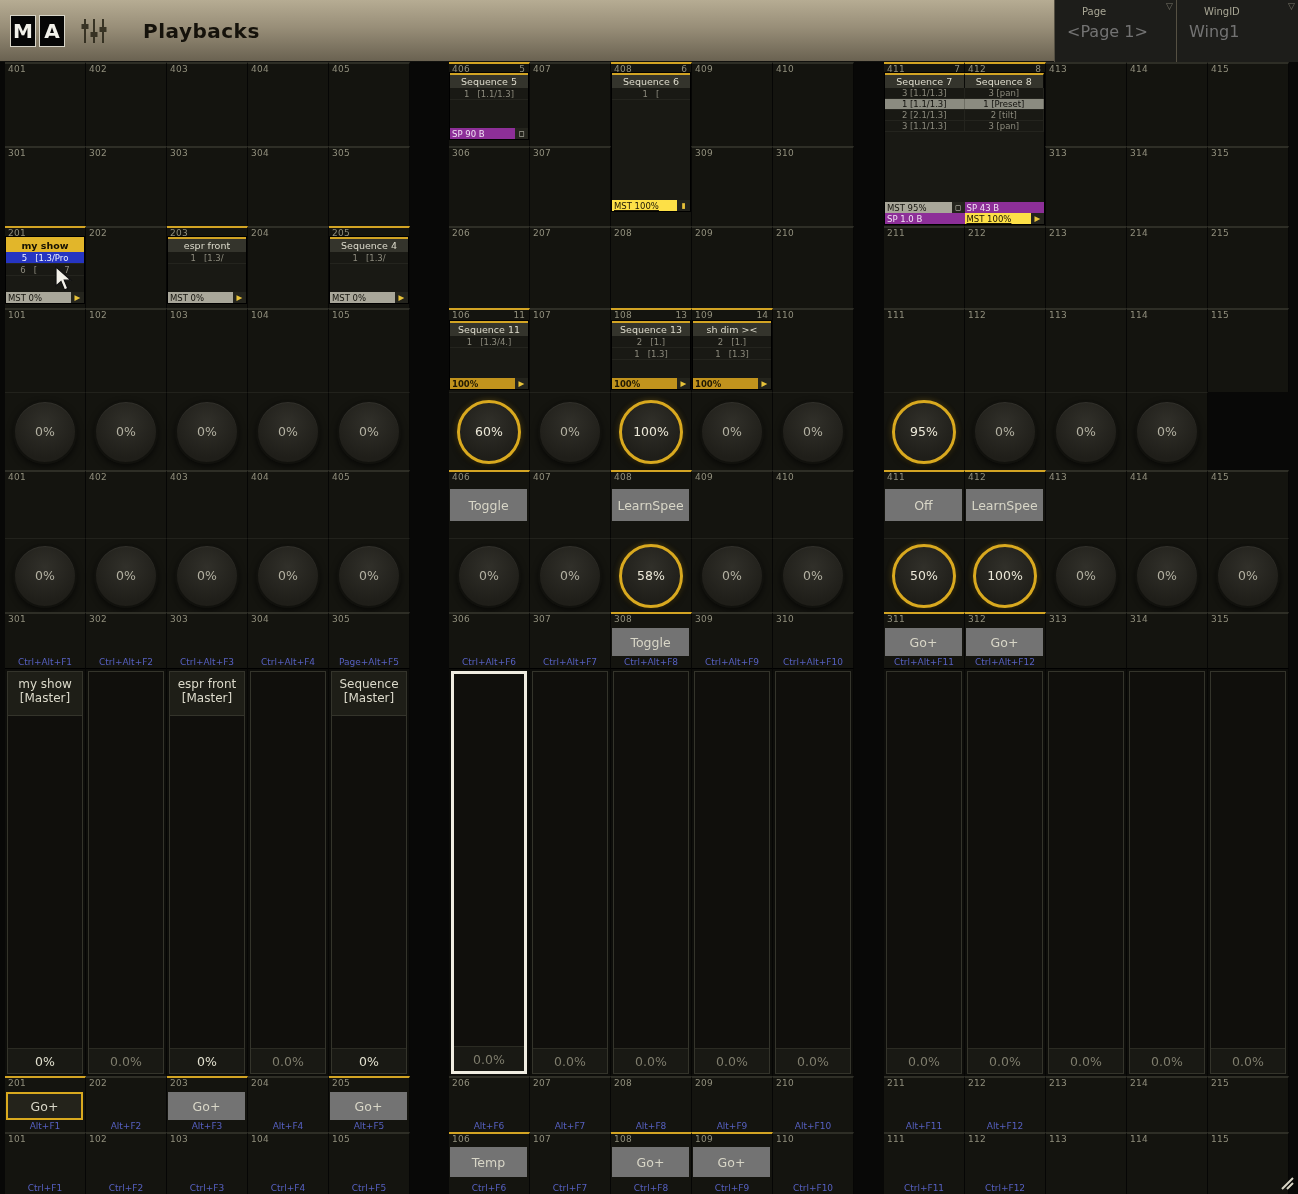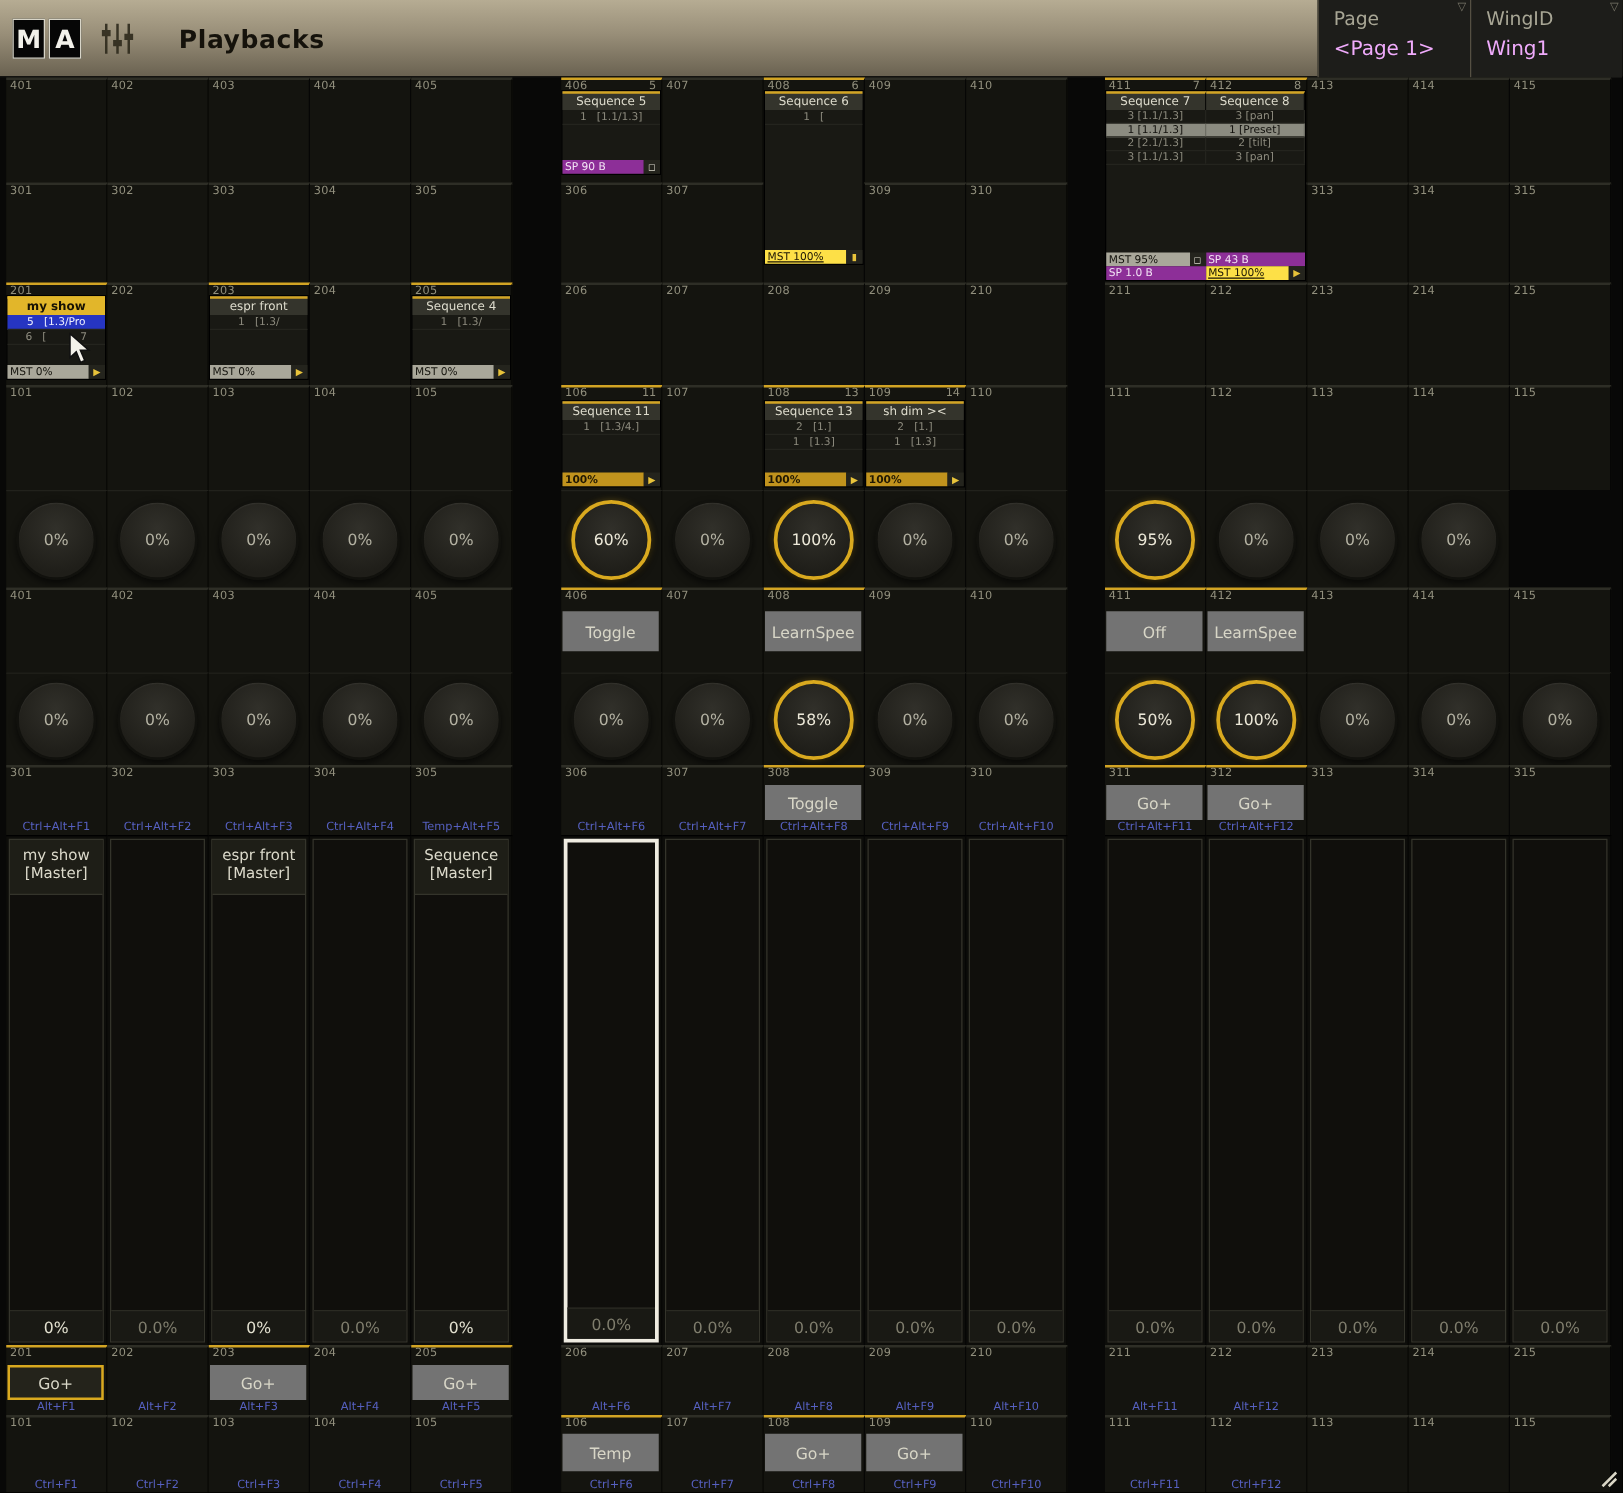--- a/index.html
+++ b/index.html
@@ -11,22 +11,22 @@
   #titlebar { position:absolute; top:0; left:0; width:100%; height:62px;
     background:linear-gradient(180deg,#b6ac93 0%,#988e78 45%,#6a6251 100%);
     display:flex; align-items:center; border-bottom:1px solid #11110e; }
   .logo { display:flex; gap:3px; margin-left:10px; }
   .logobox { width:26px; height:32px; background:#060606; border:1px solid #d8d5c8;
     color:#f2f1ea; font-size:20px; font-weight:bold; display:flex; align-items:center; justify-content:center; }
   .mixicon { margin-left:14px; width:30px; height:30px; opacity:.9; }
   #window-title { margin-left:34px; font-size:20px; font-weight:bold; color:#15120b; letter-spacing:.5px; }
   .hright { margin-left:auto; display:flex; height:62px; }
   .hcell { position:relative; width:122px; background:#1d1d1a; border-left:1px solid #555043; padding:6px 0 0 12px; }
-  .hlabel { display:block; font-size:15px; color:#a8a695; }
-  .hvalue { display:block; font-size:16px; color:#f0abfc; margin-top:5px; }
+  .hlabel { display:block; font-size:10px; color:#a8a695;margin-left:15px; }
+  .hvalue { display:block; font-size:16px; color:#737373; margin-top:5px; }
   .htri { position:absolute; top:1px; right:3px; font-size:9px; color:#7a776a; }
 
   
   .hrow { position:absolute; left:0; width:100%; }
   .row15 { display:flex; height:100%; padding:0 5px; }
   .row15 > .cell { flex:0 0 81px; width:81px; position:relative; background:#14140f;
     border-right:1px solid #060605; border-top:2px solid #2e2e26; }
   .row15 > .cell:nth-child(6)  { margin-left:39px; }
   .row15 > .cell:nth-child(11) { margin-left:30px; }
   .cell.hl { border-top-color:#d2a424; }
@@ -610,21 +610,21 @@
           <span class="sc">Ctrl+Alt+F3</span>
         </div>
         <div class="cell">
           <span class="num">304</span>
 
           <span class="sc">Ctrl+Alt+F4</span>
         </div>
         <div class="cell">
           <span class="num">305</span>
 
-          <span class="sc">Temp+Alt+F5</span>
+          <span class="sc">Page+Alt+F5</span>
         </div>
         <div class="cell">
           <span class="num">306</span>
 
           <span class="sc">Ctrl+Alt+F6</span>
         </div>
         <div class="cell">
           <span class="num">307</span>
 
           <span class="sc">Ctrl+Alt+F7</span>

